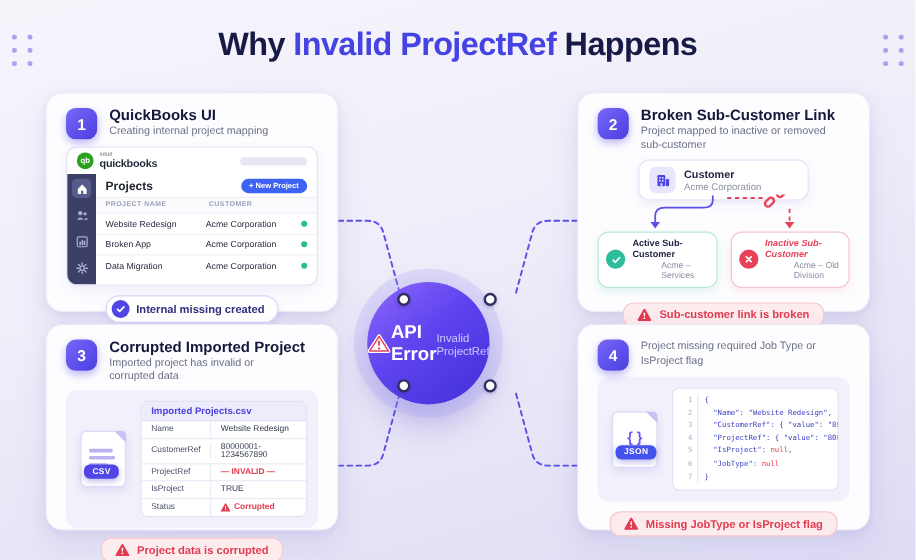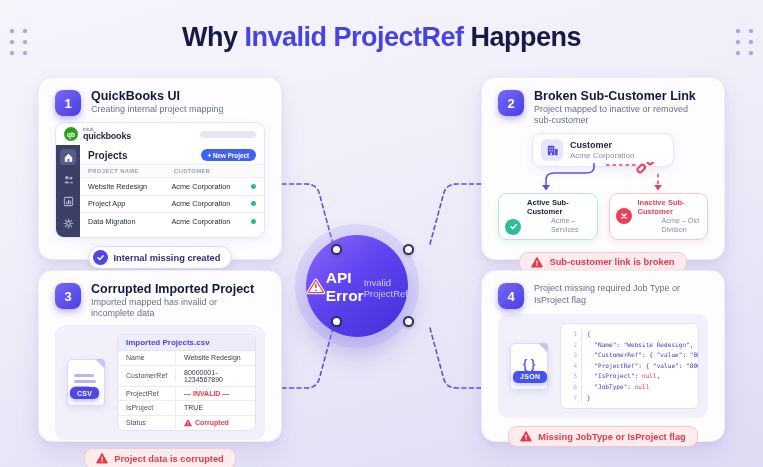--- a/index.html
+++ b/index.html
@@ -77,27 +77,27 @@
     border:1px solid #e7e4f8;border-radius:9px;padding:5px 8px;background:#fff;box-sizing:border-box;
     box-shadow:0 3px 8px rgba(90,80,200,.10);}
   .cust-icon{width:22px;height:22px;border-radius:6px;background:#e7e6fb;display:flex;
     align-items:center;justify-content:center;flex:0 0 22px;}
   .b-label{font-size:9px;font-weight:800;color:#1c2140;}
   .b-sub{font-size:8px;color:#8a8fa3;margin-top:1px;}
   .arrows{position:absolute;left:0;top:84px;pointer-events:none;}
   .sub-row{display:flex;gap:11px;margin-top:26px;justify-content:center;}
   .sub-box{display:flex;gap:6px;align-items:center;background:#fff;border-radius:9px;
     padding:4px 6px;width:103px;box-sizing:border-box;}
-  .sub-box.active{border:1.2px solid #b9e7d9;box-shadow:0 3px 7px rgba(40,170,140,.12);align-items:flex-end;}
+  .sub-box.active{border:1.2px solid #b9e7d9;box-shadow:0 3px 7px rgba(40,170,140,.12);}
   .sub-box.inactive{border:1.2px solid #f5c7cd;box-shadow:0 3px 7px rgba(230,60,90,.10);}
   .s-circle{width:16px;height:16px;border-radius:50%;flex:0 0 16px;display:flex;
     align-items:center;justify-content:center;}
   .s-circle.green{background:#2dbd9c;} .s-circle.red{background:#e8425a;}
   .s-label{font-size:7.6px;font-weight:800;color:#1c2140;line-height:1.2;}
-  .s-label.err{color:#e8425a;}
+  .s-label.err{color:#e8425a;font-style:italic;}
   .s-sub{font-size:7.2px;color:#8a8fa3;line-height:1.2;margin-top:1px;margin-left:24px;}
   
   .pill-warn{margin:12px auto 0;display:flex;align-items:center;gap:6px;width:max-content;
     padding:4px 11px;background:#fdecee;border:1px solid #f6c9ce;border-radius:9px;}
   .pill-warn-text{font-size:9.3px;font-weight:700;color:#e23b50;}
   
   .panel{margin-top:5px;display:flex;gap:9px;background:#f1f0fb;border-radius:10px;padding:9px;}
   .doc-wrap{width:44px;display:flex;align-items:center;justify-content:center;position:relative;}
   .doc{width:36px;height:45px;background:#fff;border:1.2px solid #dedbf5;border-radius:5px;
     position:relative;box-shadow:0 3px 7px rgba(90,80,200,.12);}
@@ -232,21 +232,21 @@
           <div class="qb-thead">
             <span class="c-name">PROJECT NAME</span>
             <span class="c-cust">CUSTOMER</span>
           </div>
           <div class="qb-row">
             <span class="c-name">Website Redesign</span>
             <span class="c-cust">Acme Corporation</span>
             <span class="qb-dot"></span>
           </div>
           <div class="qb-row">
-            <span class="c-name">Project App</span>
+            <span class="c-name">Broken App</span>
             <span class="c-cust">Acme Corporation</span>
             <span class="qb-dot"></span>
           </div>
           <div class="qb-row">
             <span class="c-name">Data Migration</span>
             <span class="c-cust">Acme Corporation</span>
             <span class="qb-dot"></span>
           </div>
         </div>
       </div>
@@ -331,21 +331,21 @@
         </svg>
       <span class="pill-warn-text">Sub-customer link is broken</span>
     </div>
   </div>
 
   <div class="card card3">
     <div class="card-head">
       <div class="badge-num">3</div>
       <div>
         <div class="card-title">Corrupted Imported Project</div>
-        <div class="card-sub">Imported mapped has invalid or incomplete data</div>
+        <div class="card-sub">Imported project has invalid or corrupted data</div>
       </div>
     </div>
     <div class="panel">
       <div class="doc-wrap">
         <div class="doc">
           <span class="fold"></span>
             <span class="l l1"></span>
             <span class="l l2"></span>
             <span class="l l3"></span>
           <span class="doc-badge">CSV</span>

